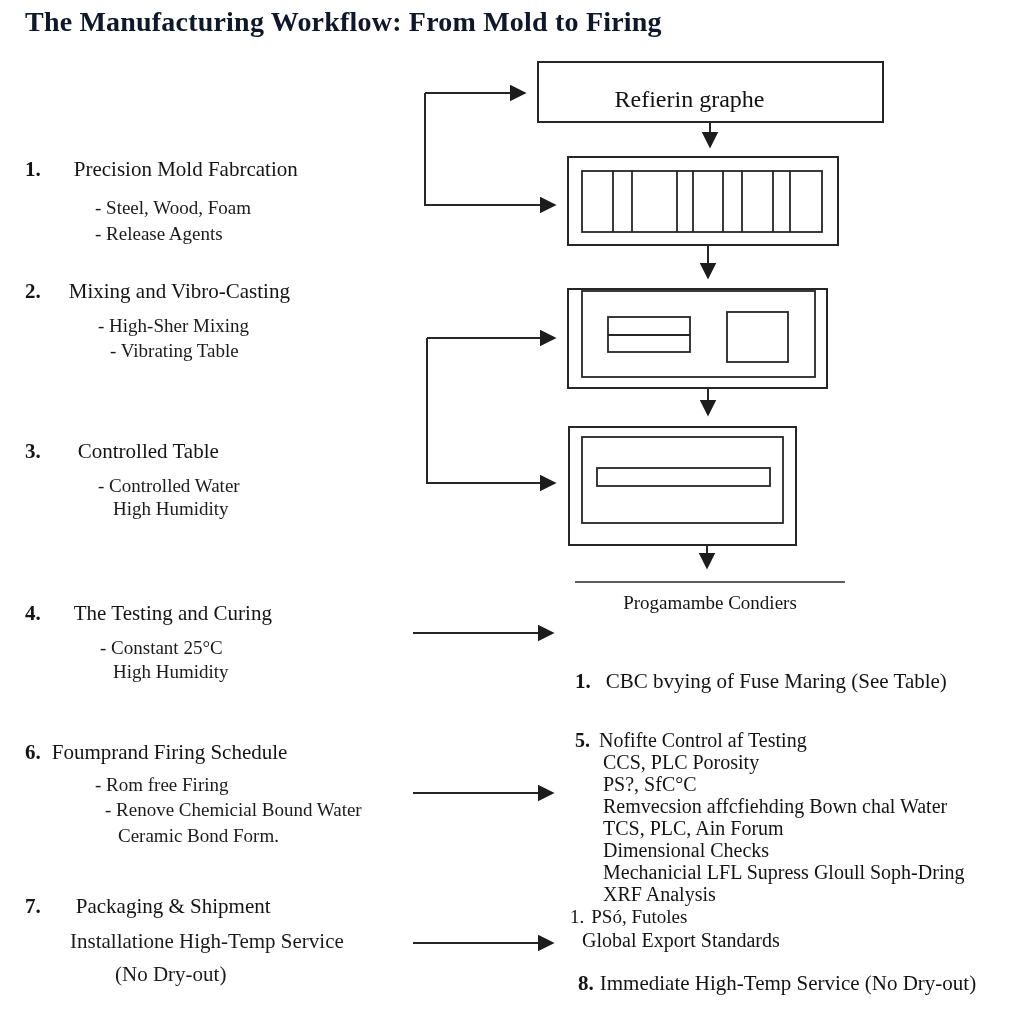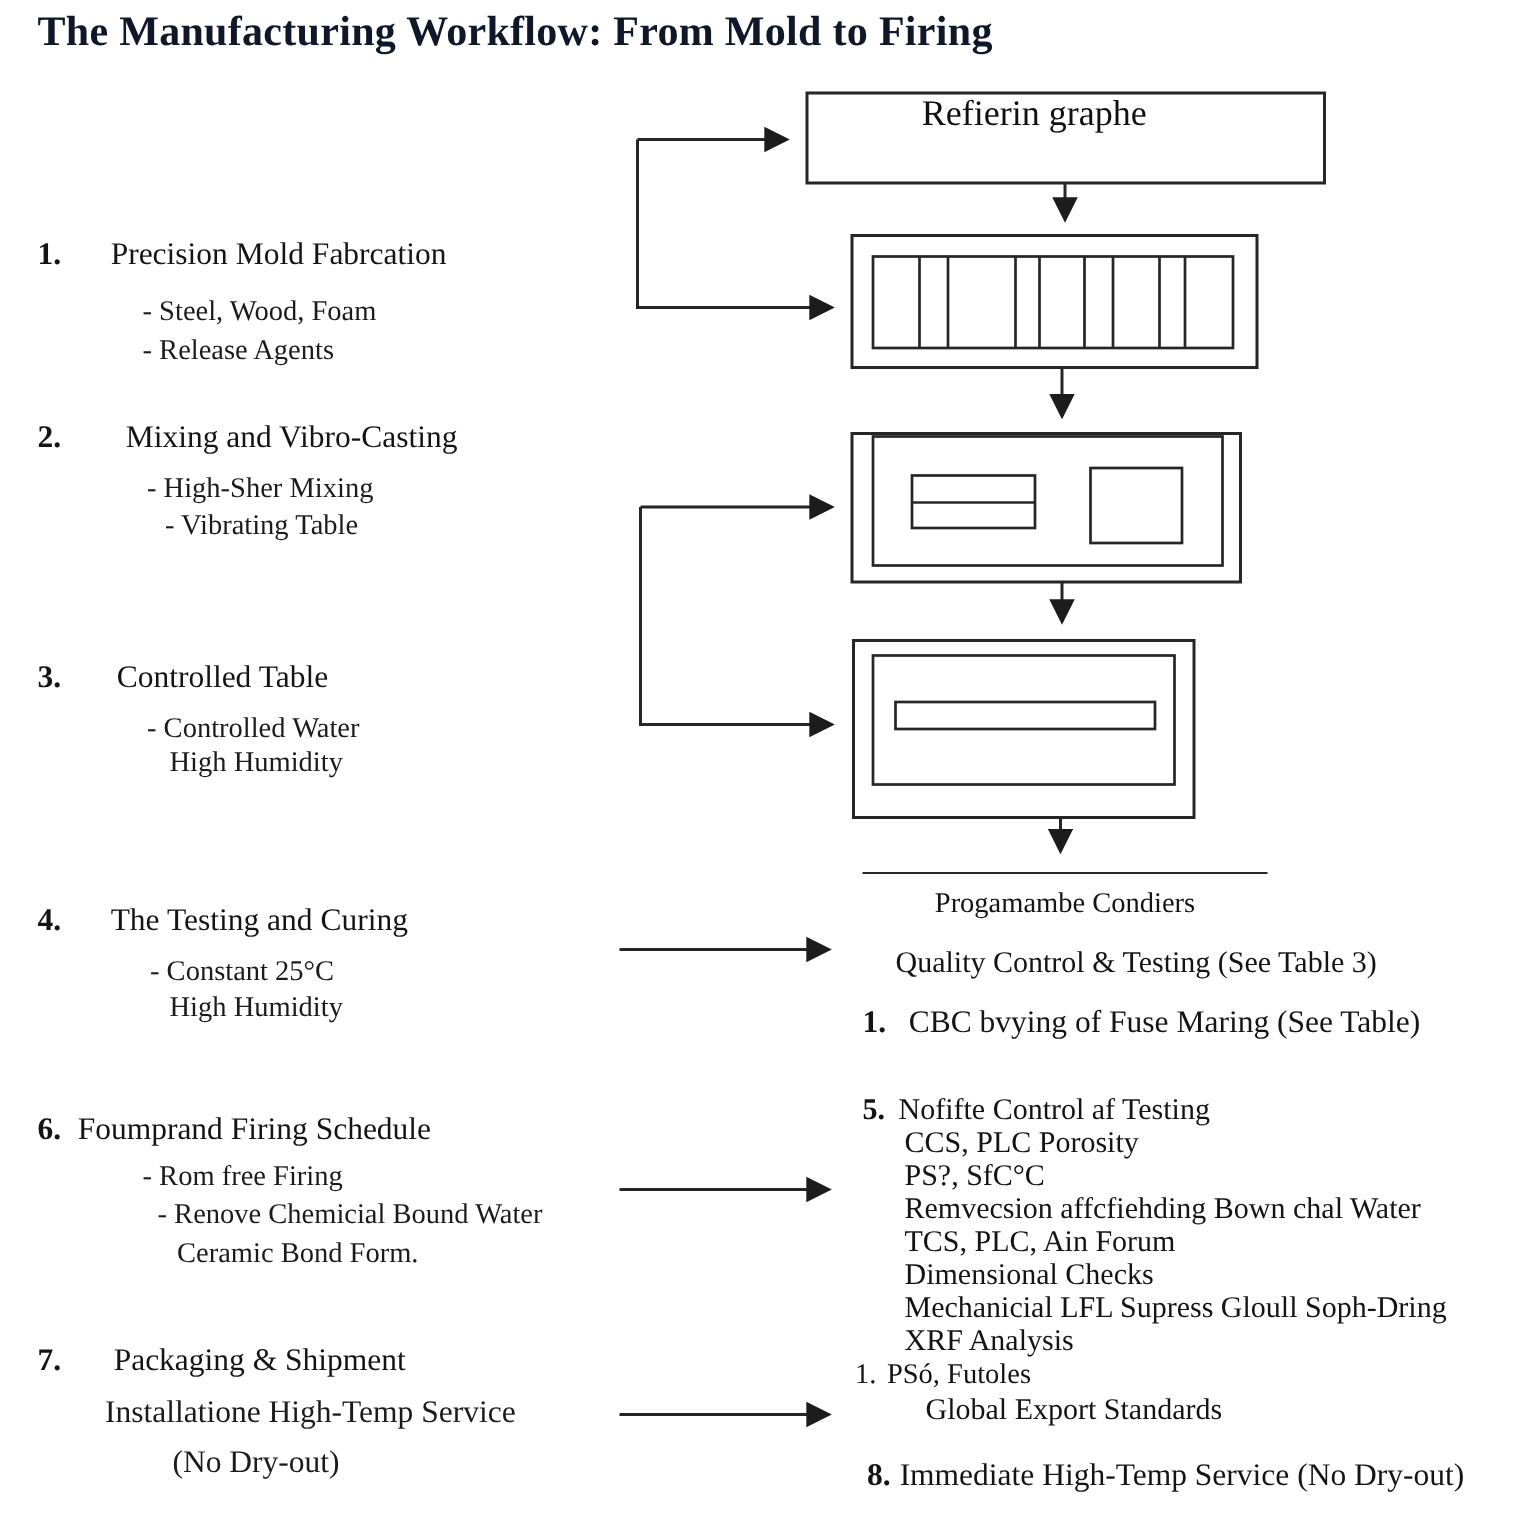--- a/index.html
+++ b/index.html
@@ -75,32 +75,32 @@
       <path d="M 575 582 H 845" stroke-width="1.3"></path>
 
       <path d="M 413 633 H 552" marker-end="url(#arr)"></path>
       <path d="M 413 793 H 552" marker-end="url(#arr)"></path>
       <path d="M 413 943 H 552" marker-end="url(#arr)"></path>
     </g>
   </svg>
 
   <div class="abs" id="page-title">The Manufacturing Workflow: From Mold to Firing</div>
 
-  <div class="abs box-label" style="left:538px;top:46px;width:303px;height:60px;font-family:Liberation Serif, serif;">Refierin graphe</div>
+  <div class="abs box-label" style="left:538px;top:69px;width:303px;height:60px;font-family:Liberation Serif, serif;">Refierin graphe</div>
 
   <div class="abs row" style="left:25px;top:157px;">
     <span class="step-num">1.</span>
     <span class="step-head" style="margin-left:24px;">Precision Mold Fabrcation</span>
   </div>
   <div class="abs sub-line" style="left:95px;top:197px;">- Steel, Wood, Foam</div>
   <div class="abs sub-line" style="left:95px;top:223px;">- Release Agents</div>
 
   <div class="abs row" style="left:25px;top:279px;">
     <span class="step-num">2.</span>
-    <span class="step-head" style="margin-left:34px;">Mixing and Vibro-Casting</span>
+    <span class="step-head" style="margin-left:19px;">Mixing and Vibro-Casting</span>
   </div>
   <div class="abs sub-line" style="left:98px;top:315px;">- High-Sher Mixing</div>
   <div class="abs sub-line" style="left:110px;top:340px;">- Vibrating Table</div>
 
   <div class="abs row" style="left:25px;top:439px;">
     <span class="step-num">3.</span>
     <span class="step-head" style="margin-left:28px;">Controlled Table</span>
   </div>
   <div class="abs sub-line" style="left:98px;top:475px;">- Controlled Water</div>
   <div class="abs sub-line" style="left:113px;top:498px;">High Humidity</div>
@@ -122,21 +122,20 @@
 
   <div class="abs row" style="left:25px;top:894px;">
     <span class="step-num">7.</span>
     <span class="step-head" style="margin-left:26px;">Packaging &amp; Shipment</span>
   </div>
   <div class="abs sub-line" style="left:70px;top:929px;font-size:21px;">Installatione High-Temp Service</div>
   <div class="abs sub-line" style="left:115px;top:962px;font-size:21px;">(No Dry-out)</div>
 
   <div class="abs caption" style="left:575px;top:592px;width:270px;">Progamambe Condiers</div>
 
-  <div class="abs note" style="left:597px;top:631px;">Quality Control &amp; Testing (See Table 3)</div>
 
   <div class="abs row" style="left:575px;top:669px;">
     <span class="note-num" style="font-size:21px;">1.</span>
     <span style="font-size:21px;margin-left:6px;">CBC bvying of Fuse Maring (See Table)</span>
   </div>
 
   <div class="abs row" style="left:575px;top:729px;">
     <span class="note-num" style="font-size:20px;">5.</span>
     <span style="font-size:20px;">Nofifte Control af Testing</span>
   </div>
@@ -148,20 +147,20 @@
     <div>Dimensional Checks</div>
     <div>Mechanicial LFL Supress Gloull Soph-Dring</div>
     <div>XRF Analysis</div>
   </div>
 
   <div class="abs row" style="left:570px;top:906px;">
     <span style="font-size:19px;">1.</span>
     <span style="font-size:19px;margin-left:-2px;">PSó, Futoles</span>
   </div>
 
-  <div class="abs note" style="left:617px;top:929px;">Global Export Standards</div>
+  <div class="abs note" style="left:582px;top:929px;">Global Export Standards</div>
 
   <div class="abs row" style="left:578px;top:971px;">
     <span class="note-num" style="font-size:21px;">8.</span>
     <span style="font-size:21px;margin-left:-3px;">Immediate High-Temp Service (No Dry-out)</span>
   </div>
 
 </div>
 
 </body></html>

